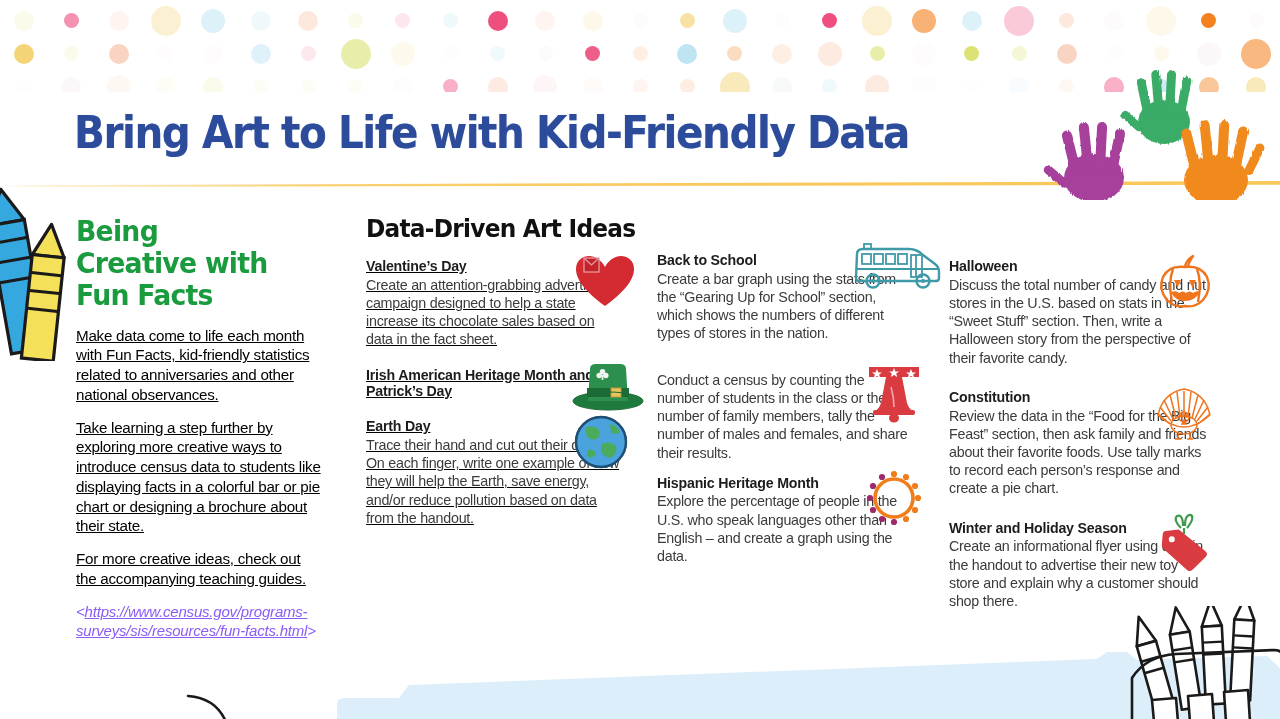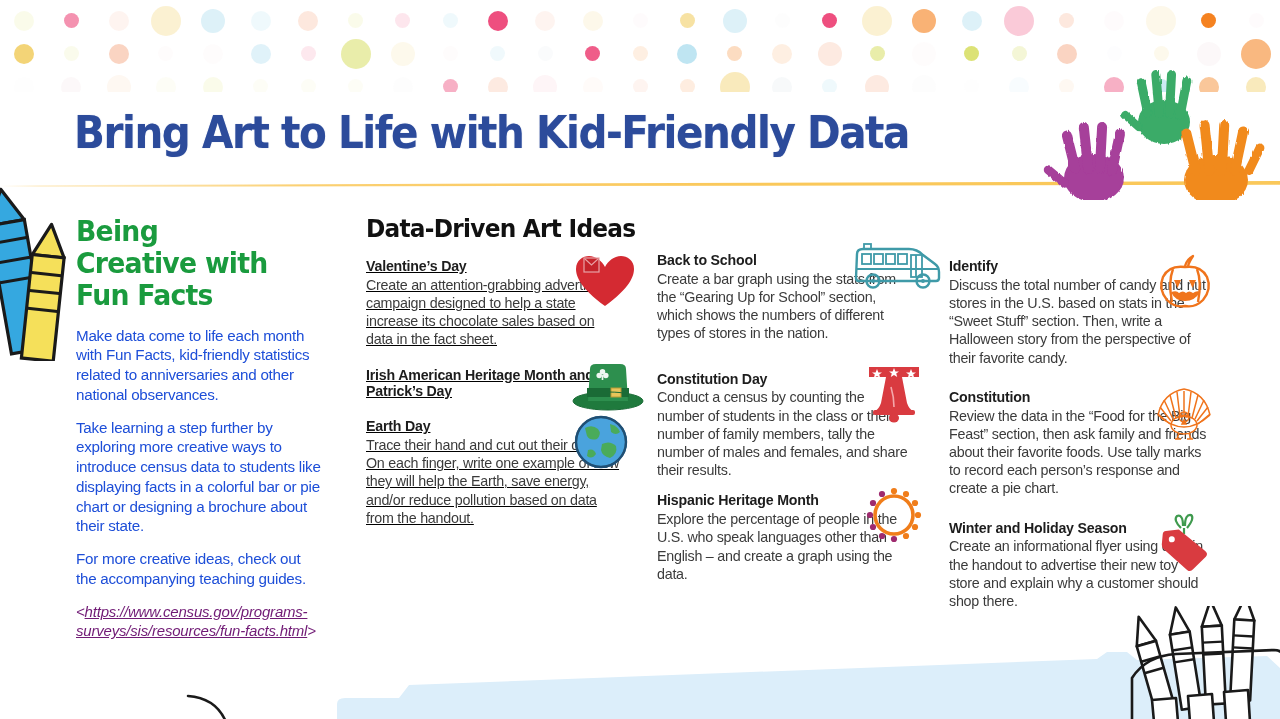--- a/index.html
+++ b/index.html
@@ -62,28 +62,29 @@
     line-height: 1.10;
     color: #1a9b3e;
     letter-spacing: -.8px;
     transform: scaleX(.92);
     transform-origin: left top;
     margin-bottom: 14px;
   }
   .body-p {
     font-size: 15.2px;
     line-height: 1.30;
-    color: #1d4ed8;
+    color: #000000;
     margin-bottom: 13px;
     letter-spacing: -.25px;
+    text-decoration: underline;
   }
   #left-url {
     font-size: 15px;
     line-height: 1.32;
-    color: #701a75;
+    color: #8b5cf6;
     font-style: italic;
     letter-spacing: -.2px;
   }
   #left-url .u { text-decoration: underline; }
 
   
   #ideas-head {
     position: absolute; left: 366px; top: 214px;
     font-family: "DejaVu Sans", sans-serif;
     font-size: 25px; font-weight: bold;
@@ -399,21 +400,20 @@
             <polygon points="14,6 15.4,9.4 19,9.4 16.2,11.6 17.2,15 14,12.9 10.8,15 11.8,11.6 9,9.4 12.6,9.4"></polygon>
             <polygon points="31,5 32.4,8.4 36,8.4 33.2,10.6 34.2,14 31,11.9 27.8,14 28.8,10.6 26,8.4 29.6,8.4"></polygon>
             <polygon points="48,6 49.4,9.4 53,9.4 50.2,11.6 51.2,15 48,12.9 44.8,15 45.8,11.6 43,9.4 46.6,9.4"></polygon>
           </g>
           <path d="M23 14 L39 14 L44 40 Q46 46 50 48 L12 48 Q16 46 18 40 Z" fill="#d93b40"></path>
           <rect x="10" y="47" width="42" height="5" rx="2" fill="#d93b40"></rect>
           <ellipse cx="31" cy="55" rx="5" ry="4.5" fill="#d93b40"></ellipse>
           <path d="M28 24 Q31 34 31 44" stroke="#f4a8ab" stroke-width="1.6" fill="none"></path>
         </svg>
       </div>
-      <div class="item-head">Constitution Day</div>
       <div class="item-body">Conduct a census by counting the number of students in the class or their number of family members, tally the number of males and females, and share their results.</div>
     </div>
     <div class="item" style="margin-top:9px;">
       <div class="item-icon" id="icon-sun">
         <svg width="58" height="58" viewBox="0 0 58 58">
           <circle cx="29" cy="29" r="19" fill="none" stroke="#f07d1a" stroke-width="3.6"></circle>
           <g id="rays"></g>
           <g fill="#f07d1a">
             <circle cx="29" cy="5" r="3.1"></circle>
               <circle cx="41" cy="8" r="3.1"></circle>
@@ -447,21 +447,21 @@
             <path d="M42 15 Q47 28 43 48"></path>
             <path d="M30 12 Q32 5 38 2 Q34 8 33 12"></path>
           </g>
           <g fill="#f0741c">
             <polygon points="19,26 26,26 22.5,34"></polygon>
             <polygon points="41,26 34,26 37.5,34"></polygon>
             <path d="M16 38 Q22 36 24 39 Q28 36 31 39 Q34 36 38 39 Q42 36 45 38 Q40 47 30 47 Q20 47 16 38 Z"></path>
           </g>
         </svg>
       </div>
-      <div class="item-head">Identify</div>
+      <div class="item-head">Halloween</div>
       <div class="item-body">Discuss the total number of candy and nut stores in the U.S. based on stats in the “Sweet Stuff” section. Then, write a Halloween story from the perspective of their favorite candy.</div>
     </div>
     <div class="item" style="margin-top:22px;">
       <div class="item-icon" id="icon-turkey">
         <svg width="62" height="62" viewBox="0 0 62 62">
           <g stroke="#f0741c" stroke-width="1.5" fill="none">
             <g id="feathers"></g>
             <path d="M31 8 L31 34 M24 9 L27 34 M17 12 L23 35 M11 17 L20 36 M7 24 L18 38 M5 31 L17 41
                      M38 9 L35 34 M45 12 L39 35 M51 17 L42 36 M55 24 L44 38 M57 31 L45 41"></path>
             <path d="M31 6 Q10 10 5 32"></path>

